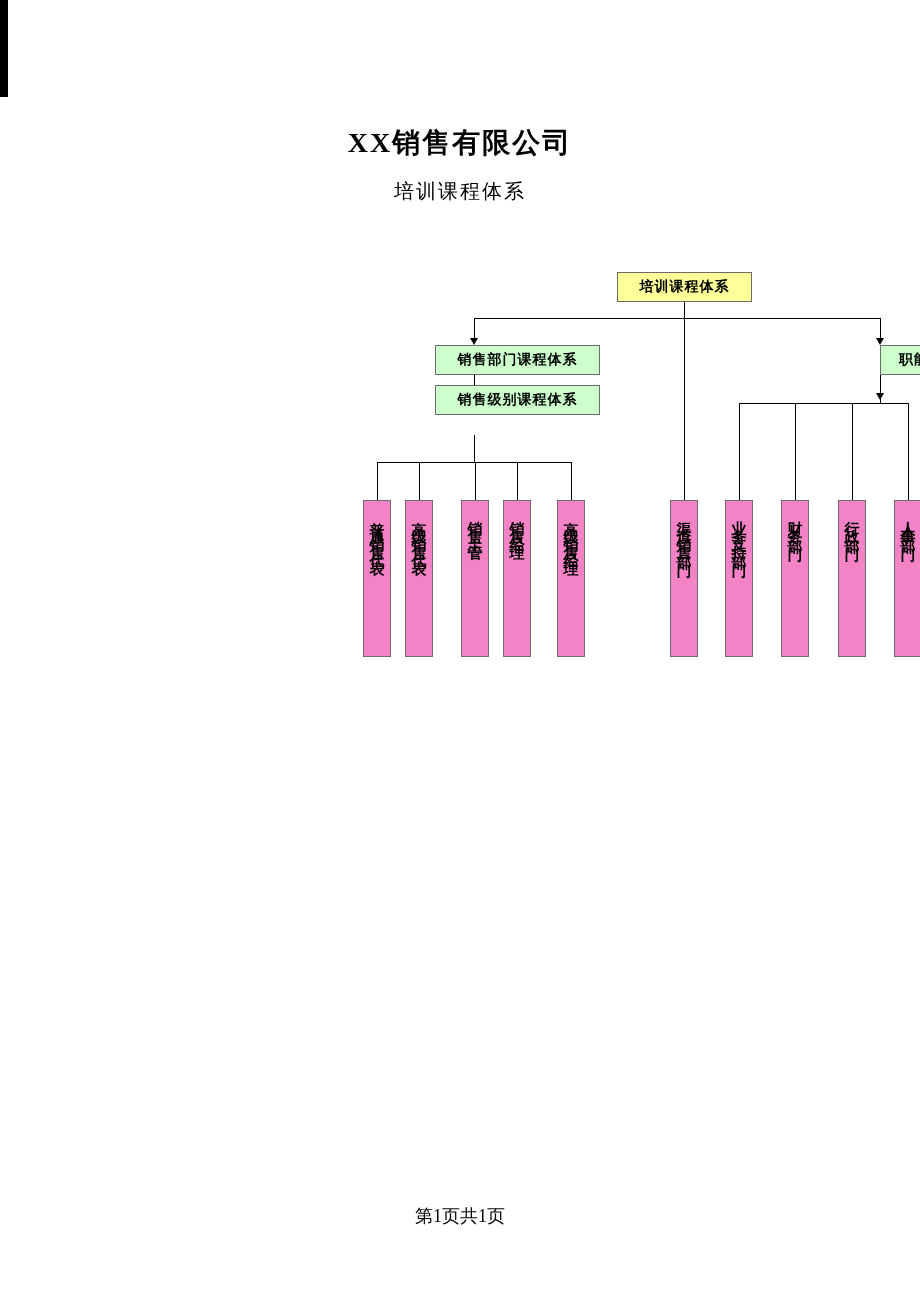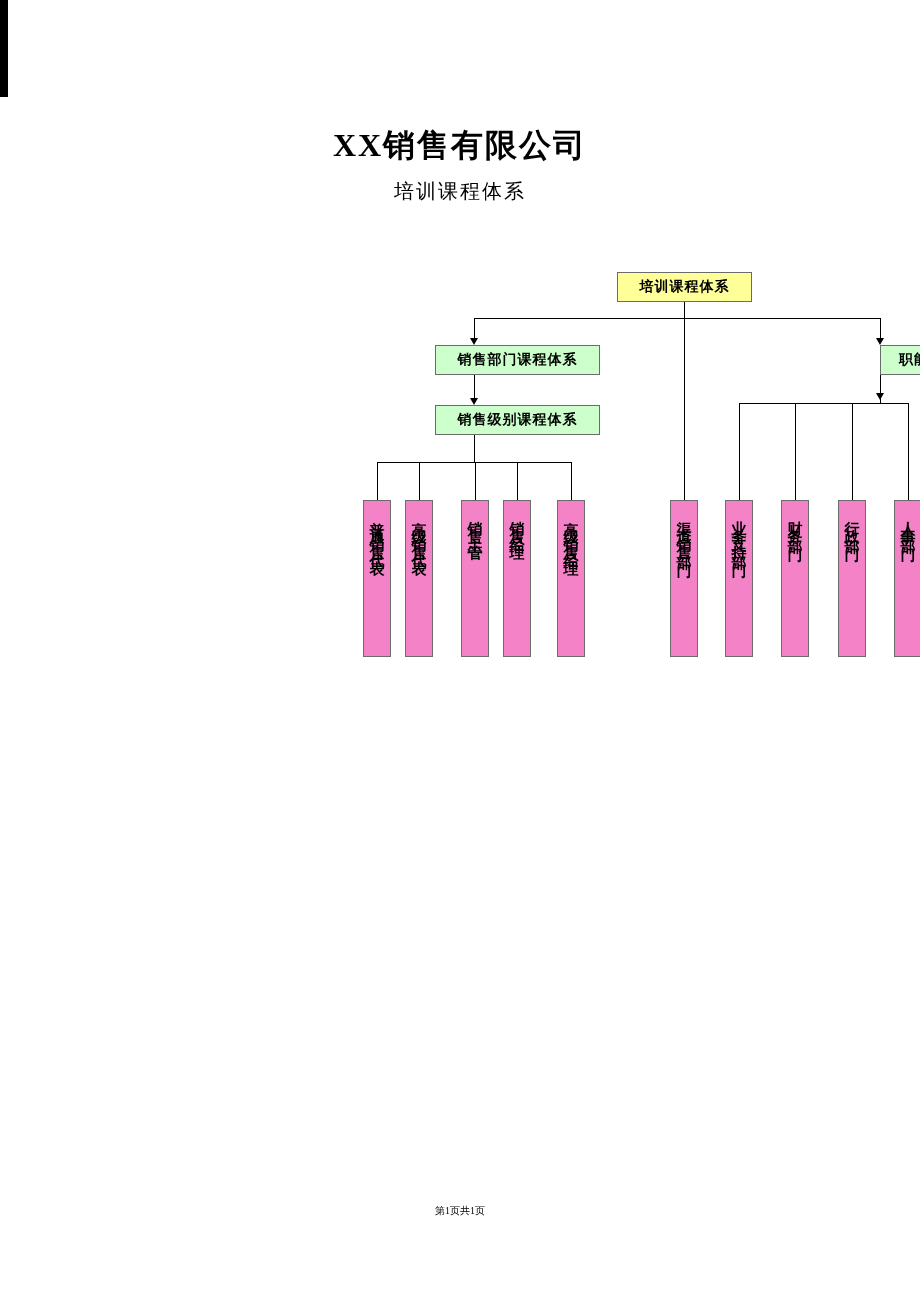--- a/index.html
+++ b/index.html
@@ -10,33 +10,33 @@
     background:#ffffff;
     overflow:hidden;
     font-family:"Liberation Sans","DejaVu Sans",sans-serif;
     color:#000;
   }
   .corner-mark{
     position:absolute;left:0;top:0;width:8px;height:97px;background:#000;
   }
   .title1{
     position:absolute;top:124px;left:0;width:920px;
-    text-align:center;font-size:32px;font-weight:bold;
+    text-align:center;font-size:28px;font-weight:bold;
     font-family:"Liberation Serif","DejaVu Serif",serif;
     letter-spacing:2px;
   }
   .title2{
     position:absolute;top:178px;left:0;width:920px;
     text-align:center;font-size:20px;font-weight:normal;
     font-family:"Liberation Serif","DejaVu Serif",serif;
     letter-spacing:2px;
   }
   .footer{
     position:absolute;top:1204px;left:0;width:920px;
-    text-align:center;font-size:10px;
+    text-align:center;font-size:18px;
     font-family:"Liberation Serif","DejaVu Serif",serif;
   }
   .line{position:absolute;background:#000;}
   .arrow-down{
     position:absolute;width:0;height:0;
     border-left:4px solid transparent;
     border-right:4px solid transparent;
     border-top:7px solid #000;
   }
   .node{
@@ -98,21 +98,21 @@
 
     <div class="arrow-down" style="left:470px;top:338px"></div>
     <div class="arrow-down" style="left:876px;top:338px"></div>
     <div class="arrow-down" style="left:470px;top:398px"></div>
     <div class="arrow-down" style="left:876px;top:393px"></div>
 
     <div class="node node-root" style="left:617px;top:272px;width:135px;height:30px">培训课程体系</div>
 
     <div class="node node-branch" style="left:392px;top:345px;width:165px;height:30px">销售部门课程体系</div>
 
-    <div class="node node-branch" style="left:392px;top:405px;width:165px;height:30px">销售级别课程体系</div>
+    <div class="node node-branch" style="left:392px;top:385px;width:165px;height:30px">销售级别课程体系</div>
 
     <div class="node node-branch" style="left:837px;top:345px;width:165px;height:30px;justify-content:flex-start;padding-left:18px">职能部门课程体系</div>
 
     <div class="leaf" style="left:363px">普通销售代表</div>
     <div class="leaf" style="left:405px">高级销售代表</div>
     <div class="leaf" style="left:461px">销售主管</div>
     <div class="leaf" style="left:503px">销售经理</div>
     <div class="leaf" style="left:557px">高级销售经理</div>
 
     <div class="leaf" style="left:670px">渠道销售部门</div>

